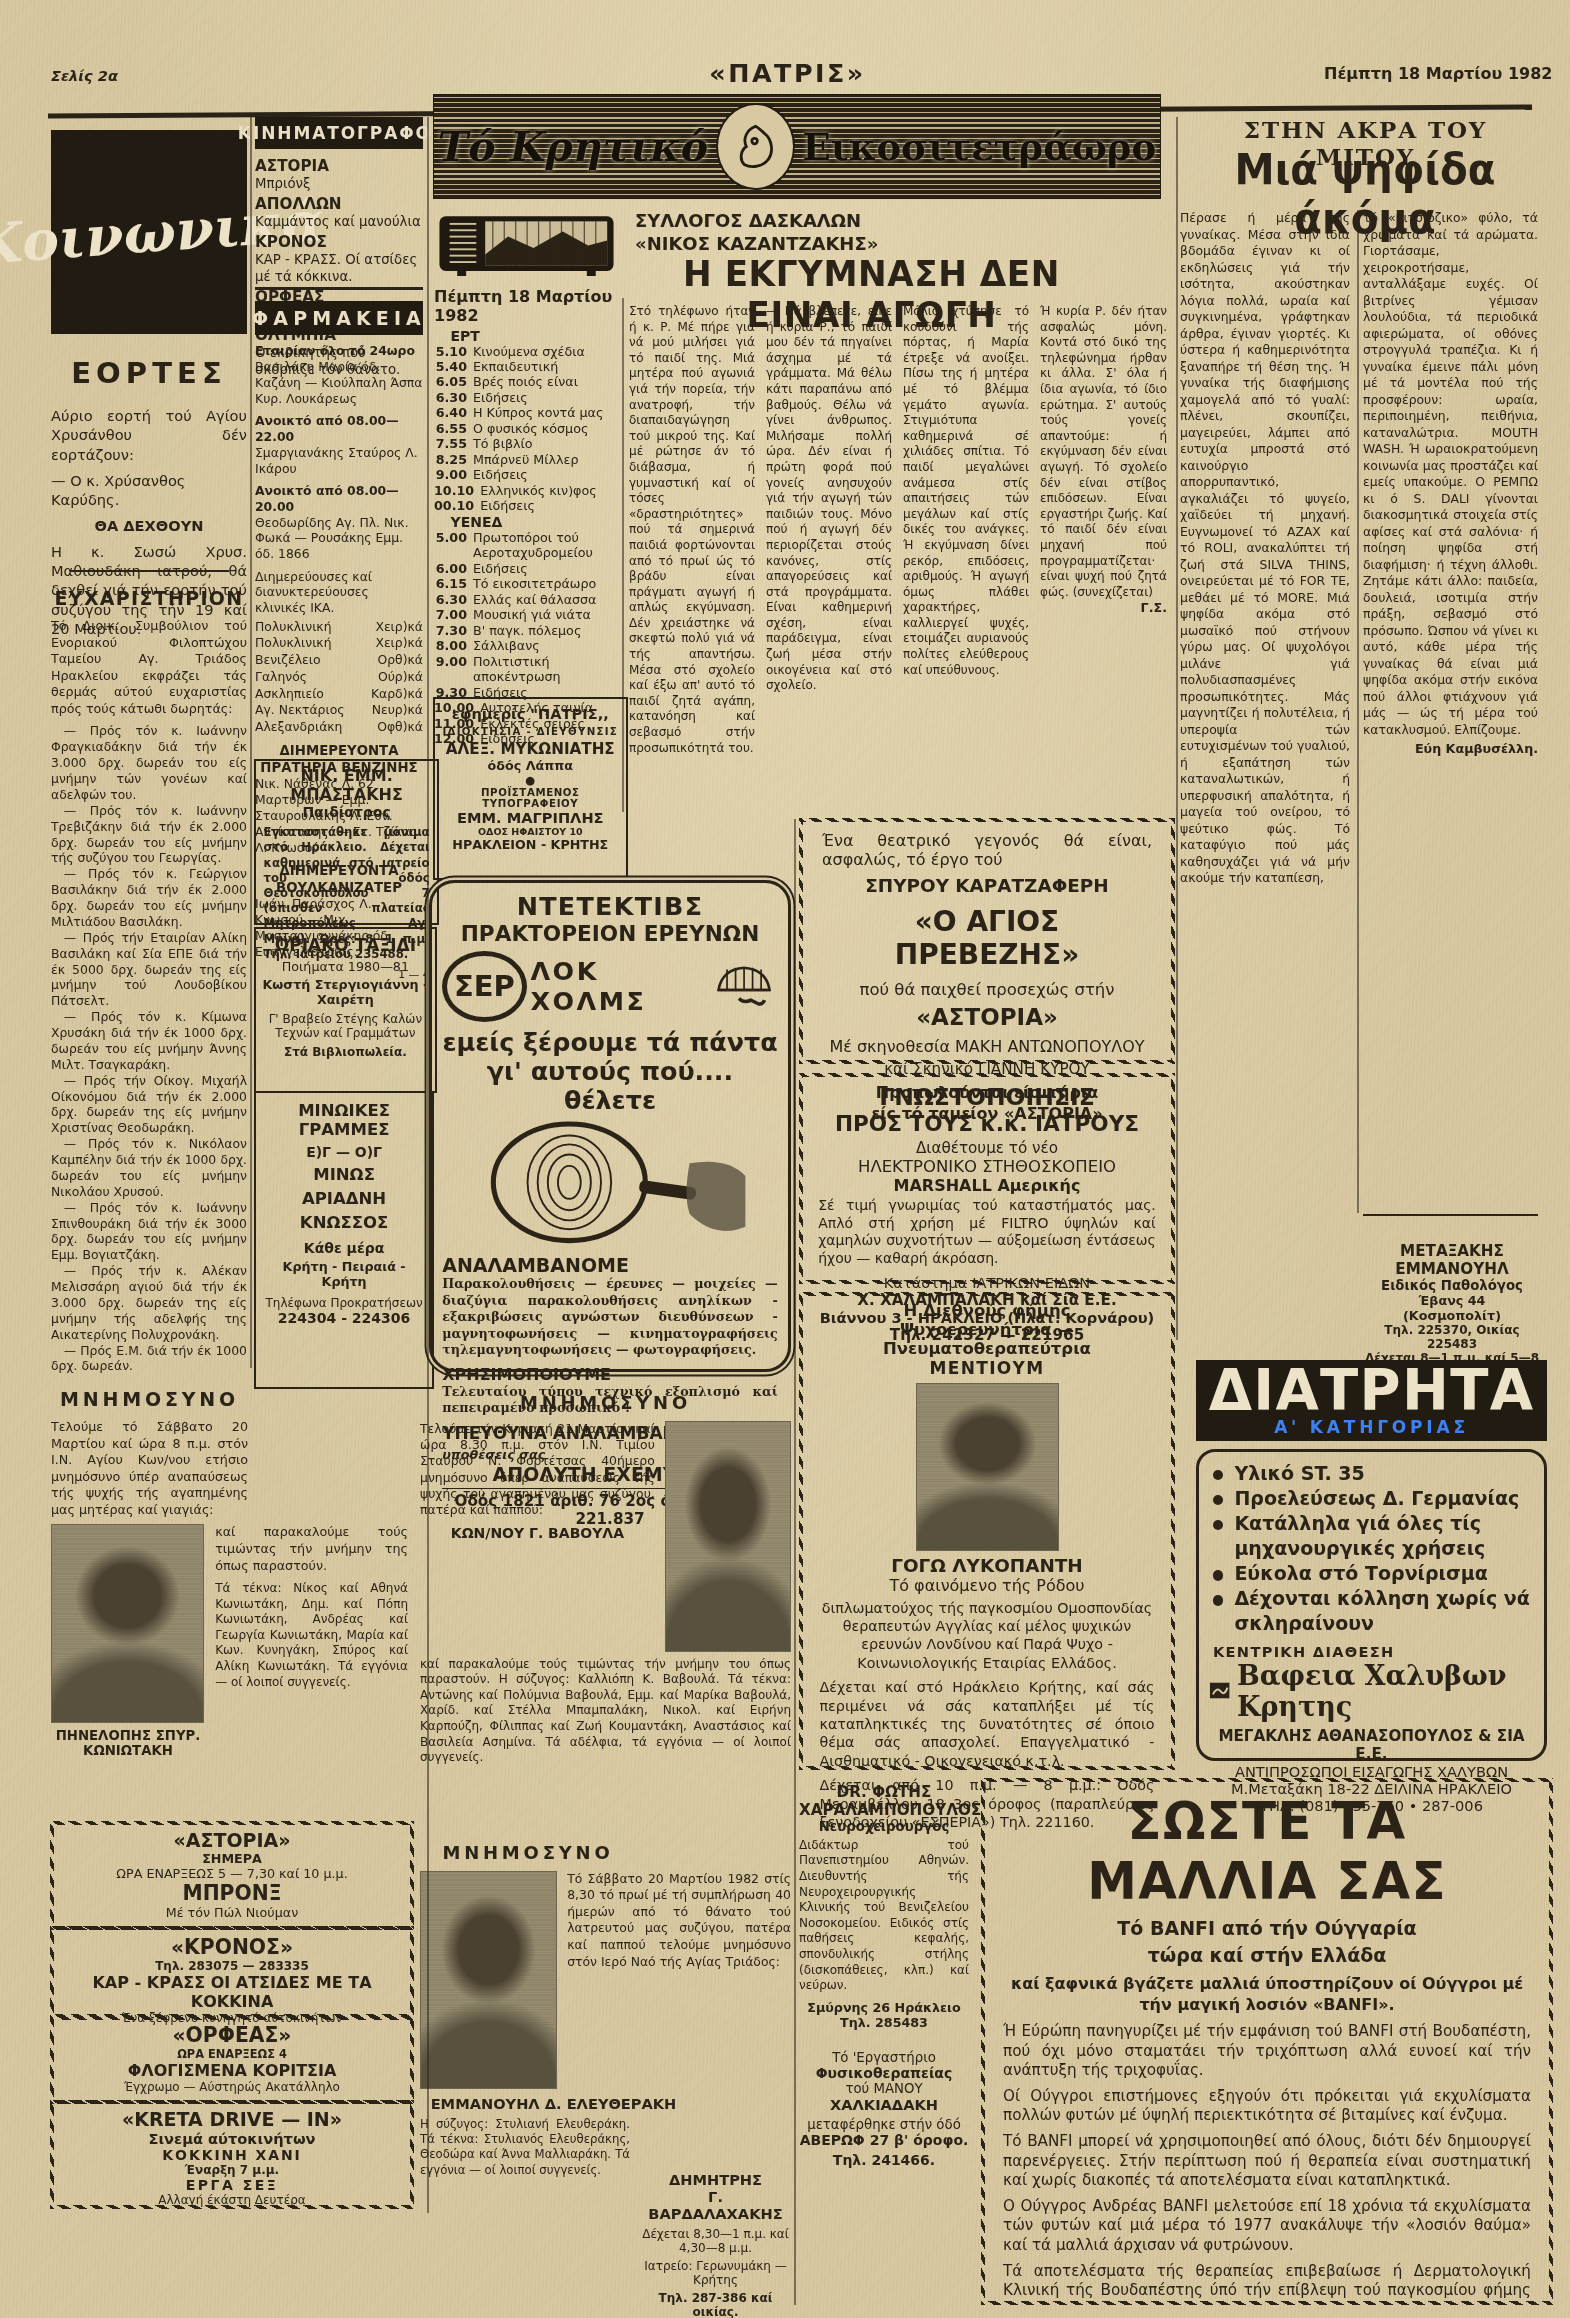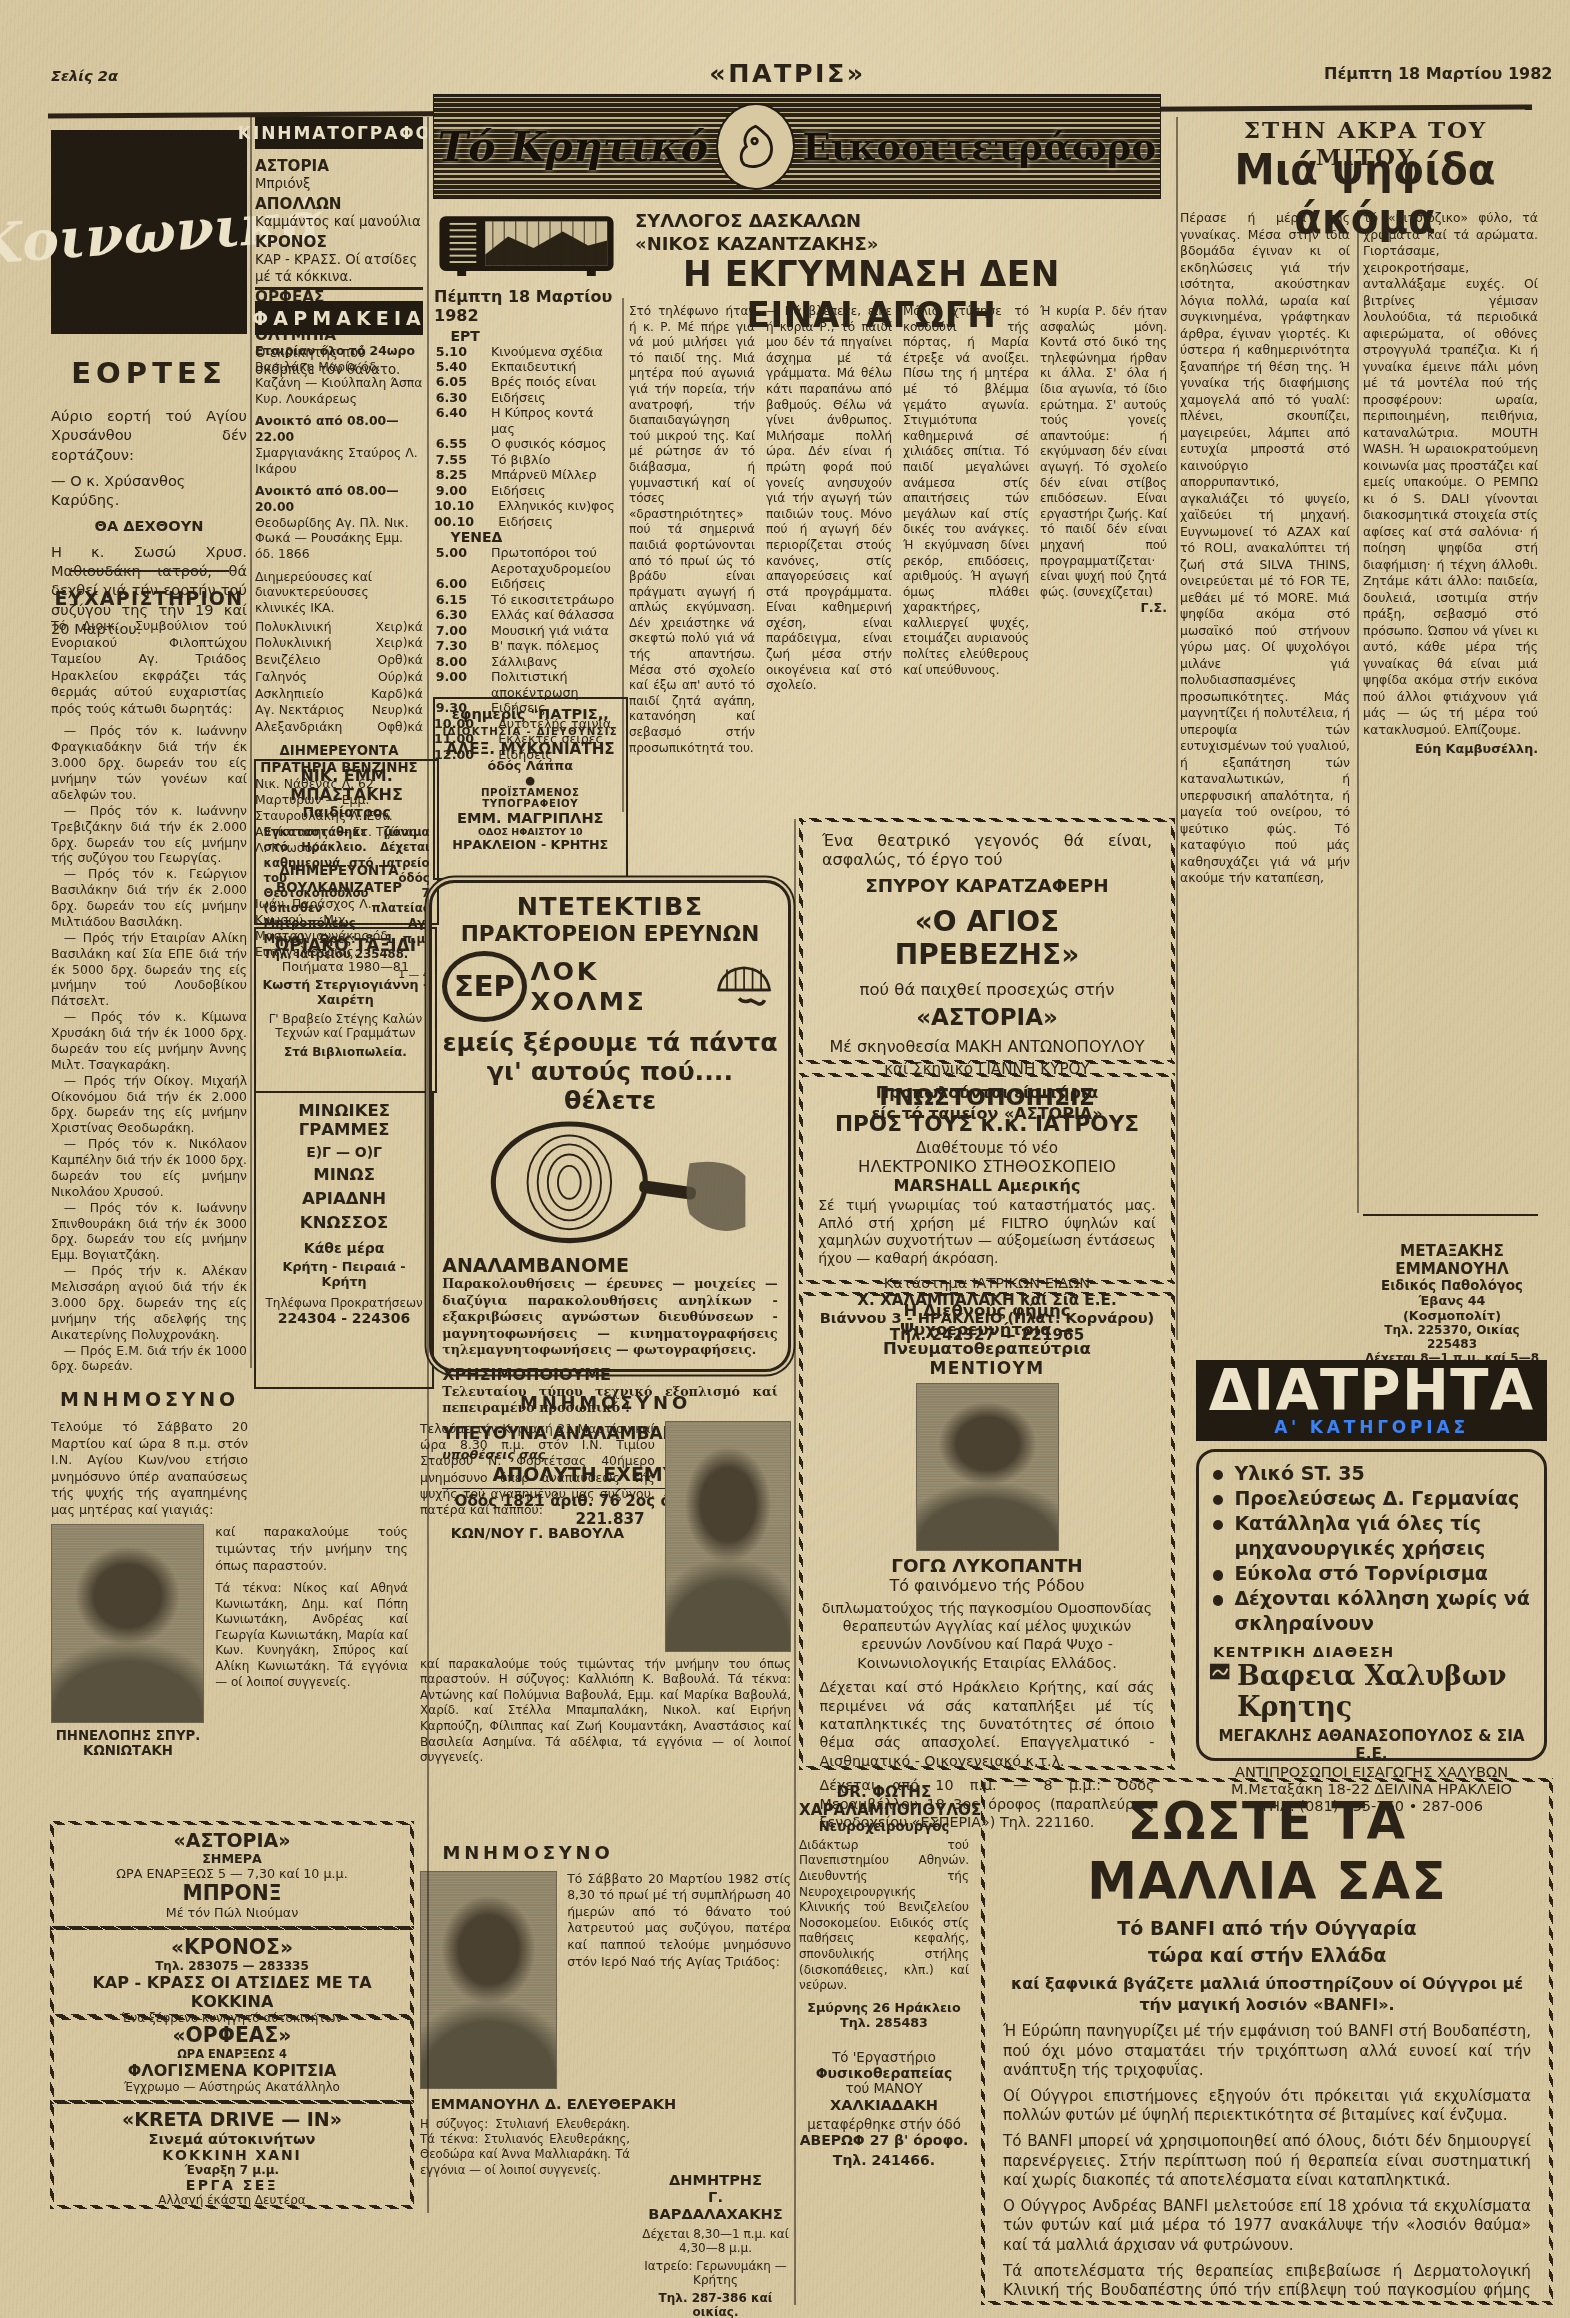--- a/index.html
+++ b/index.html
@@ -19,21 +19,21 @@
   .zz{border:4.4px solid transparent;
       border-image:repeating-linear-gradient(45deg,#2b2317 0 5.7px,transparent 5.7px 11.4px) 7}
   .photo{background:
       radial-gradient(ellipse 58% 42% at 50% 36%, #4a4131 0 38%, transparent 60%),
       radial-gradient(ellipse 90% 52% at 50% 98%, #57513e 0 55%, transparent 75%),
       repeating-linear-gradient(0deg, rgba(0,0,0,.06) 0 1.3px, transparent 1.3px 2.5px),
       #978c70;
       border:1.3px solid #6d6450}
   p{margin:0 0 6.4px 0}
   .don{margin:0;text-indent:12.7px}
-  .tvrow{display:flex;gap:24px;line-height:1.22}
+  .tvrow{display:flex;gap:6px;line-height:1.22}
   .tvrow .t{min-width:33px;text-align:right;font-weight:bold}
   .clrow{display:flex;justify-content:space-between;line-height:1.35}
   .cine-name{font-weight:bold;font-size:15.2px;line-height:1.25}
   .cine-film{font-size:13.3px;line-height:1.25;margin-bottom:2.5px}
   .sig{text-align:right;font-weight:bold}
   .bullet-list{list-style:none;margin:0;padding:0}
   .bullet-list li{position:relative;padding-left:29px;font-size:19px;line-height:1.32;font-weight:bold}
   .bullet-list li::before{content:"";position:absolute;left:7.6px;top:9px;width:10.2px;height:10.2px;border-radius:50%;background:#2b2317}
 </style>
 </head>
@@ -580,21 +580,21 @@
 <div class="abs" style="left:1196px;top:1449px;width:351px;height:312px;border:3.2px solid #2b2317;border-radius:19px;padding:9px 6.4px;box-sizing:border-box">
   <ul class="bullet-list">
 
   <li>Υλικό ST. 35</li>
       <li>Προελεύσεως Δ. Γερμανίας</li>
       <li>Κατάλληλα γιά όλες τίς μηχανουργικές χρήσεις</li>
       <li>Εύκολα στό Τορνίρισμα</li>
       <li>Δέχονται κόλληση χωρίς νά σκληραίνουν</li>
     </ul>
   <div class="b" style="font-size:14.6px;letter-spacing:1.3px;margin-top:6.4px;padding-left:7.6px">ΚΕΝΤΡΙΚΗ ΔΙΑΘΕΣΗ</div>
-  <div style="display:flex;align-items:flex-start;gap:6.4px;padding-left:3.8px">
+  <div style="display:flex;align-items:center;gap:6.4px;padding-left:3.8px">
     <svg width="28" height="23" viewBox="0 0 44 36">
         <rect x="2" y="2" width="40" height="32" fill="#2b2317"></rect>
         <path d="M8 26 Q16 10 24 20 Q32 30 38 12" stroke="#d7c8a1" stroke-width="4" fill="none"></path>
       </svg>
     <span class="b" style="font-size:27px;font-family:'DejaVu Serif',serif">Βαφεια Χαλυβων Κρητης</span>
   </div>
   <div class="b c" style="font-size:15.2px;margin-top:5.1px">ΜΕΓΑΚΛΗΣ ΑΘΑΝΑΣΟΠΟΥΛΟΣ &amp; ΣΙΑ Ε.Ε.</div>
   <div class="c" style="font-size:14.6px">ΑΝΤΙΠΡΟΣΩΠΟΙ ΕΙΣΑΓΩΓΗΣ ΧΑΛΥΒΩΝ</div>
   <div class="c" style="font-size:14.6px">Μ.Μεταξάκη 18-22 ΔΕΙΛΙΝΑ ΗΡΑΚΛΕΙΟ</div>
   <div class="c" style="font-size:14.6px">ΤΗΛ. (081) 235-760 • 287-006</div>

